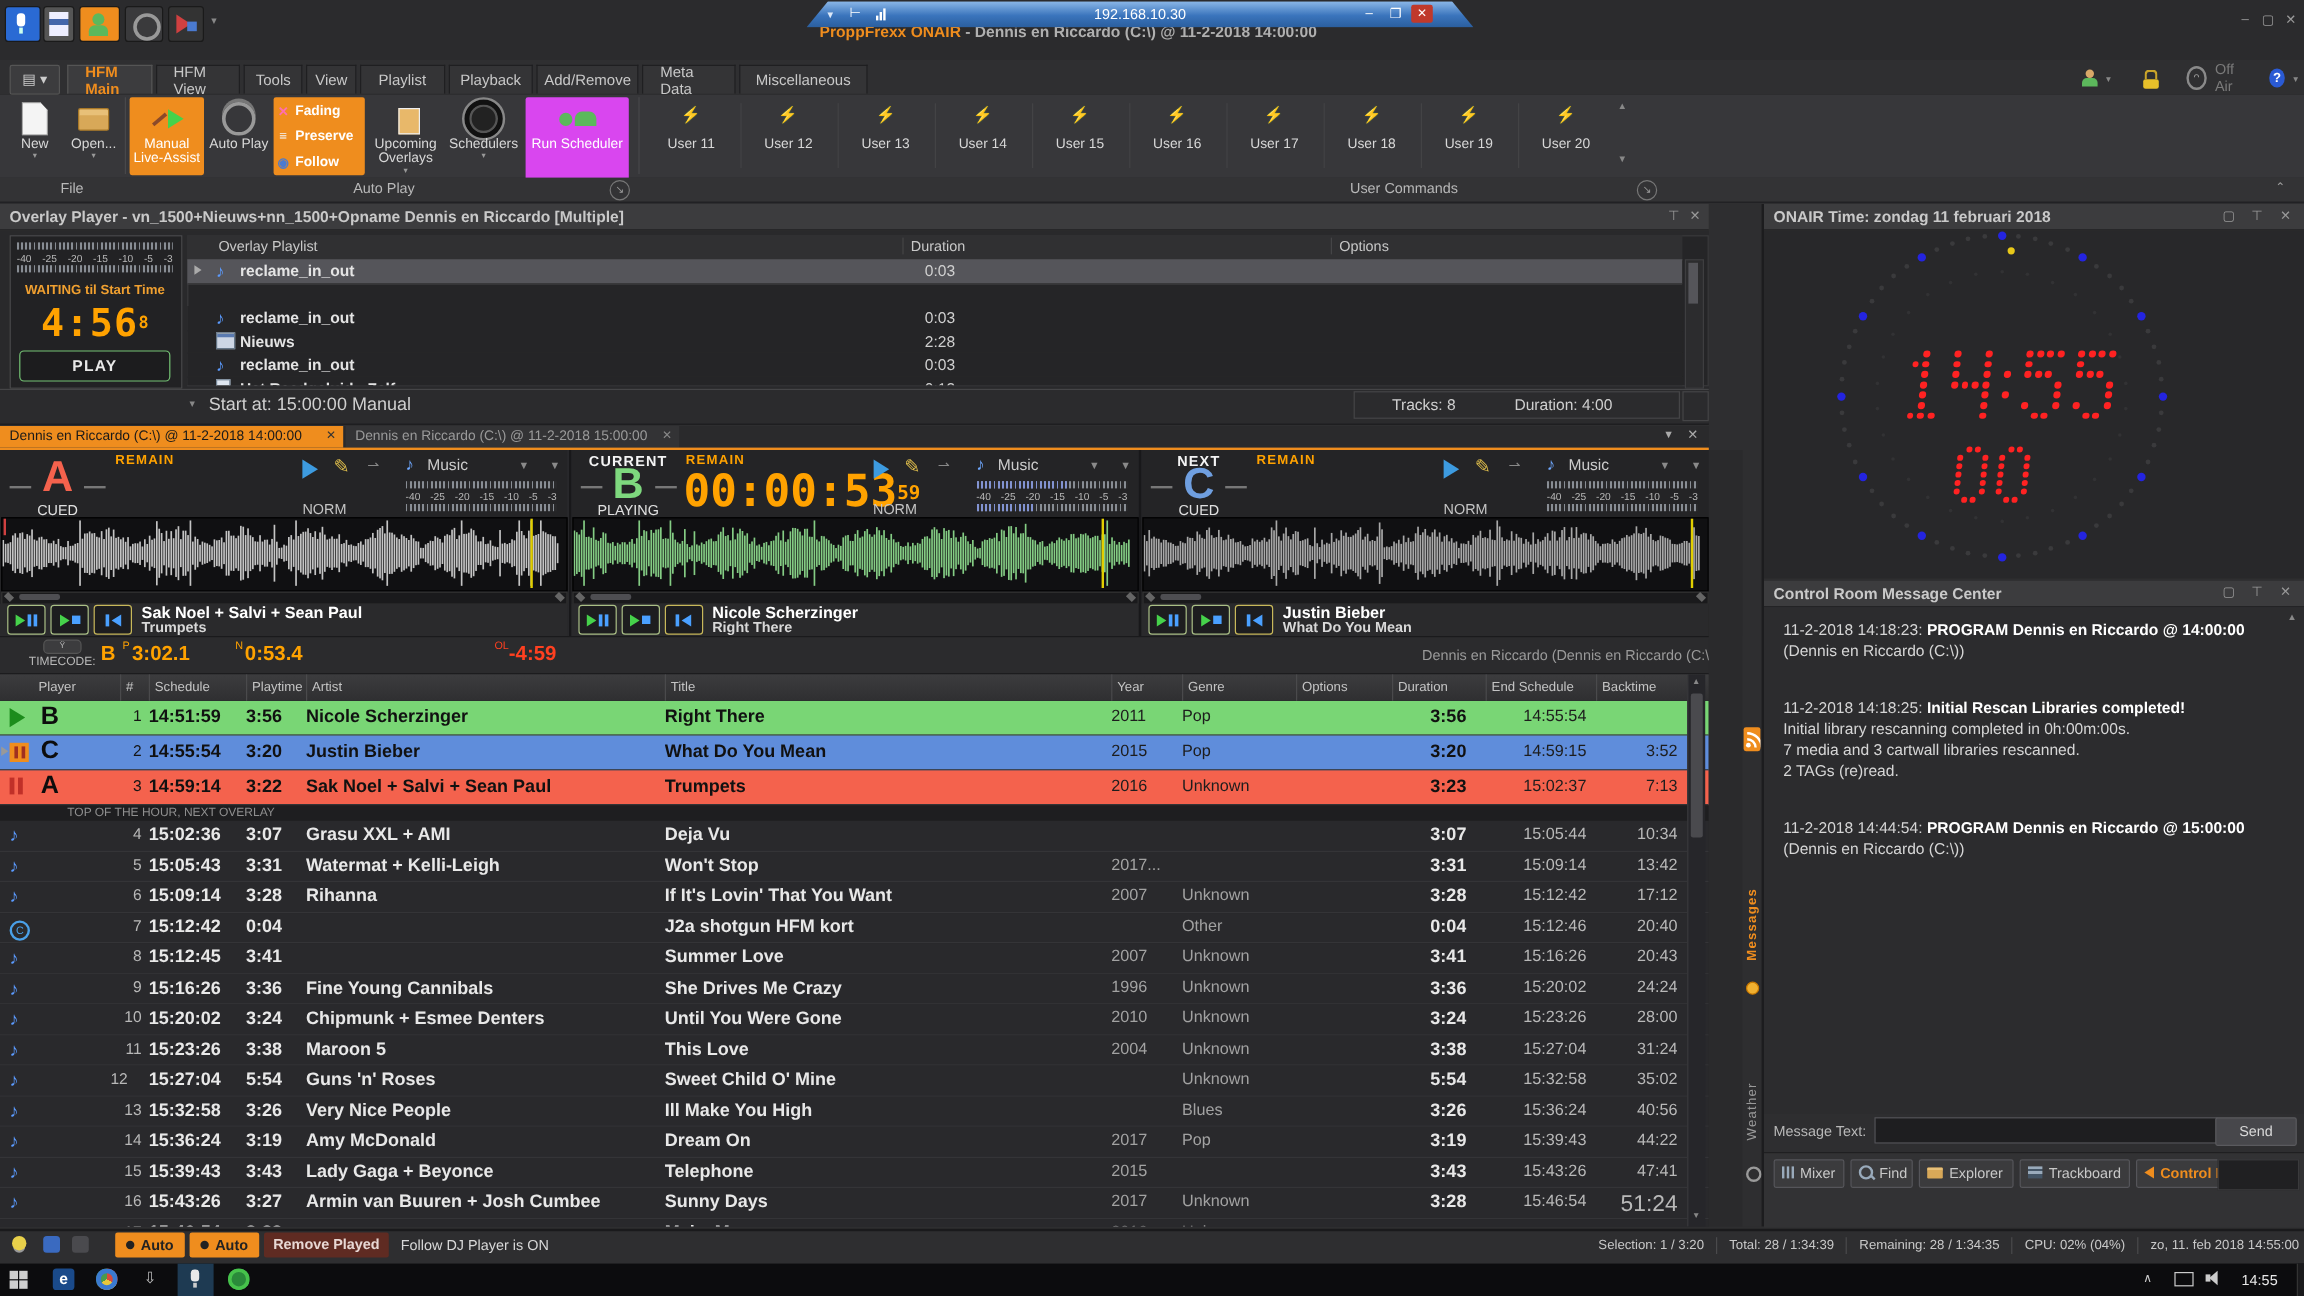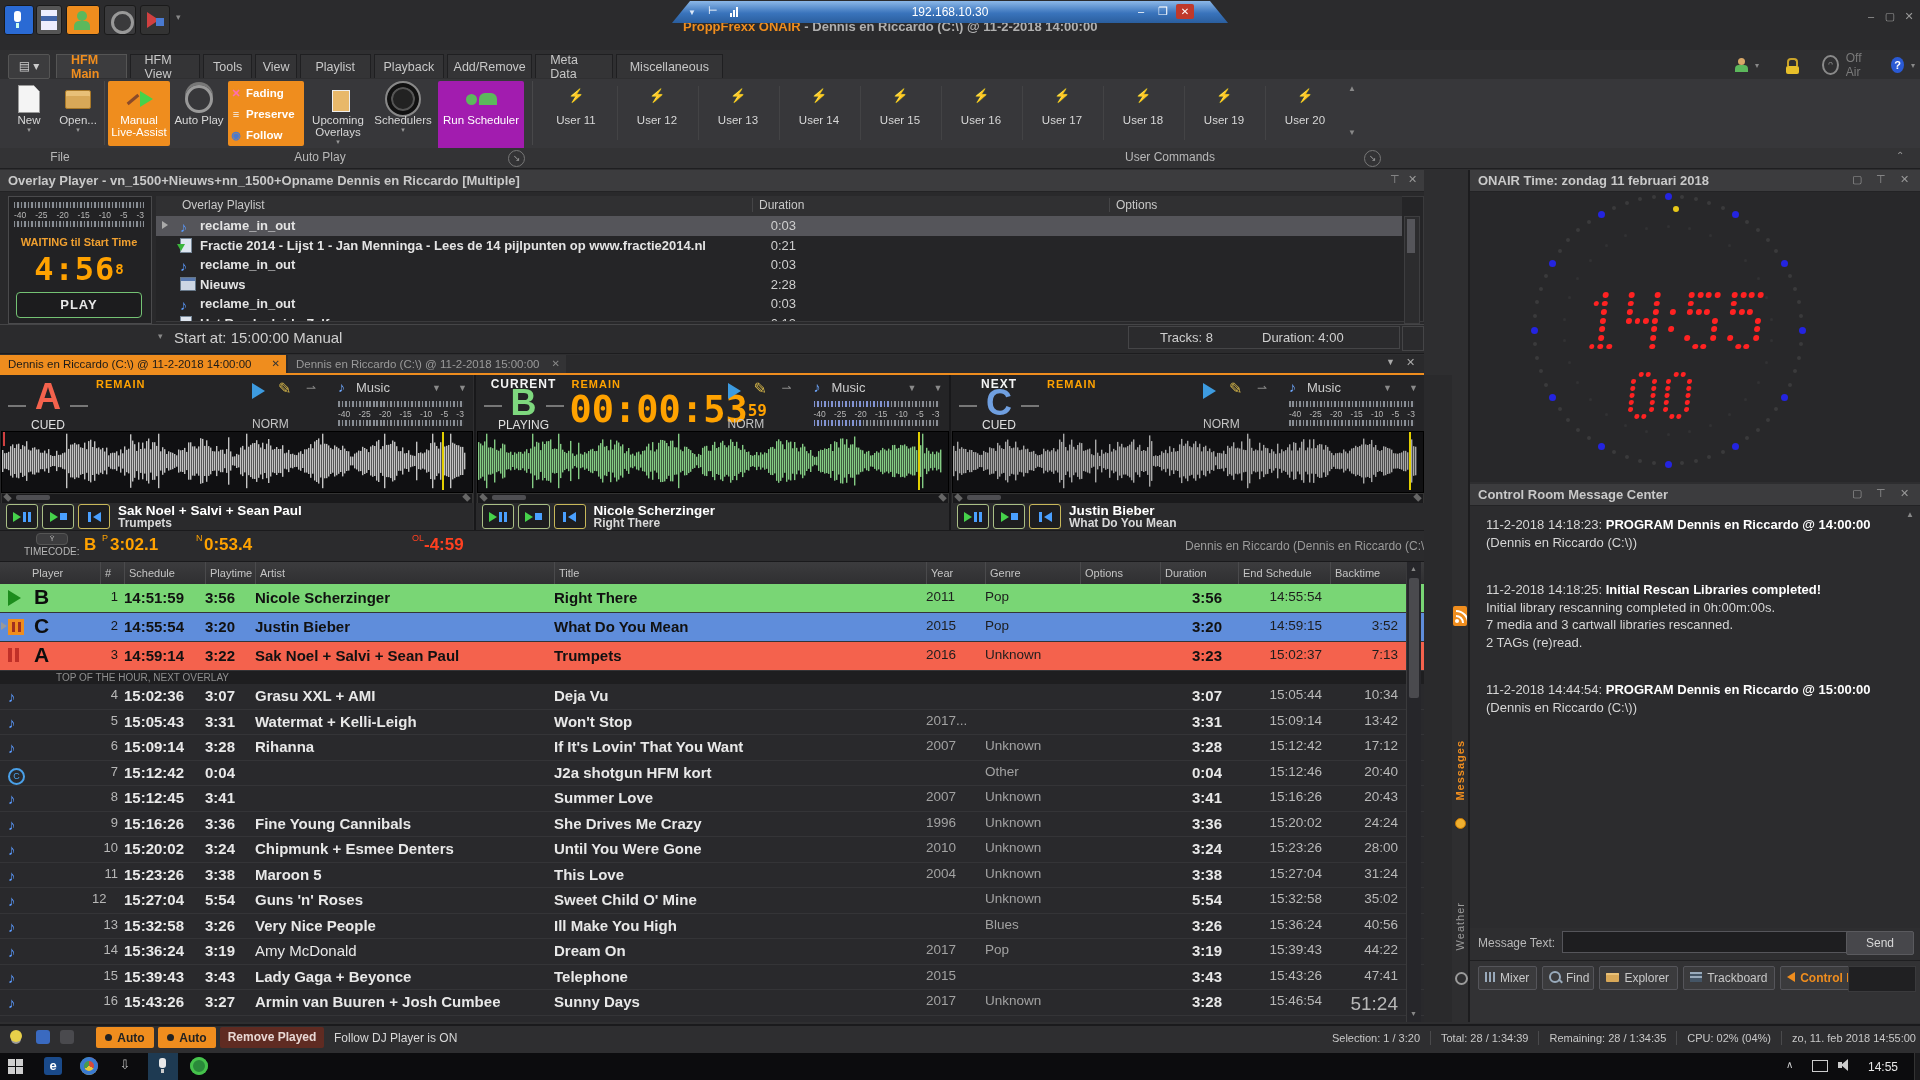--- a/index.html
+++ b/index.html
@@ -154,21 +154,21 @@
 Overlays</div>
       <div class="abs" style="position: static; color: rgb(153, 153, 153); font-size: 7px;">▾</div>
     </div>
     <div class="abs ribbon-btn" style="left: 372px; top: 81px; width: 62px; height: 65px; border-radius: 2px;">
       <div class="abs" style="position: static; margin-top: 3px; height: 30px; display: flex; align-items: center; justify-content: center;">
         <div style="width:24px;height:24px;border-radius:50%;border:4px solid #111;outline:2px solid #888;background:#222;box-shadow:inset 0 0 0 2px #555"></div>
       </div>
       <div class="abs" style="position: static; line-height: 12px; white-space: pre-line;">Schedulers</div>
       <div class="abs" style="position: static; color: rgb(153, 153, 153); font-size: 7px;">▾</div>
     </div>
-    <div class="abs ribbon-btn" style="left: 438px; top: 81px; width: 86px; height: 84px; background: #a21caf; color: rgb(255, 255, 255); border-radius: 2px;">
+    <div class="abs ribbon-btn" style="left: 438px; top: 81px; width: 86px; height: 84px; background: #d946ef; color: rgb(255, 255, 255); border-radius: 2px;">
       <div class="abs" style="position: static; margin-top: 3px; height: 30px; display: flex; align-items: center; justify-content: center;">
         <div style="width:11px;height:11px;border-radius:50%;background:#5cb85c;margin-right:2px"></div>
         <div style="width:18px;height:12px;border-radius:6px 6px 0 0;background:#5cb85c"></div>
       </div>
       <div class="abs" style="position: static; line-height: 12px; white-space: pre-line;">Run Scheduler</div>
     </div>
     <div class="abs sep-v" style="left: 532px; top: 81px; height: 64px;"></div>
     <div class="abs usercmd" style="left: 538px; top: 84px; height: 58px;">
       <div class="abs bolt" style="position: static; margin-top: 6px;">⚡</div>
       <div class="abs" style="position: static; margin-top: 12px;">User 11</div>
@@ -253,25 +253,20 @@
       <div class="abs" style="left: 26px; top: 2px; font-size: 12px; color: rgb(200, 200, 200);">Overlay Playlist</div>
       <div class="abs" style="left: 596px; top: 2px; font-size: 12px; color: rgb(200, 200, 200); border-left: 1px solid rgb(69, 69, 71); padding-left: 6px;">Duration</div>
       <div class="abs" style="left: 953px; top: 2px; font-size: 12px; color: rgb(200, 200, 200); border-left: 1px solid rgb(69, 69, 71); padding-left: 6px;">Options</div>
     </div>
     <div class="abs" style="left: 156px; top: 216px; width: 1246px; height: 105px; overflow: hidden;">
       <div class="abs" style="left: 0px; top: 0px; width: 1246px; height: 19.5px; background: rgb(85, 85, 90); border-bottom: 1px solid rgb(50, 50, 52);">
         <div class="abs" style="left: 6px; top: 5px; width: 0px; height: 0px; border-left: 6px solid rgb(170, 170, 170); border-top: 4px solid transparent; border-bottom: 4px solid transparent;"></div>
         <div class="abs" style="left: 24px; top: 2px; width: 16px; height: 16px;"><span style="color:#5b9bff;font-size:14px">♪</span></div>
         <div class="abs" style="left: 44px; top: 2px; font-size: 13px; font-weight: bold; color: rgb(228, 228, 228); white-space: nowrap;">reclame_in_out</div>
         <div class="abs" style="left: 540px; top: 2px; width: 100px; text-align: right; font-size: 13px; color: rgb(207, 207, 207);">0:03</div>
-      </div>
-      <div class="abs" style="left: 0px; top: 19.5px; width: 1246px; height: 19.5px; background: rgb(37, 37, 39); border-bottom: 1px solid rgb(50, 50, 52);">
-        <div class="abs" style="left: 24px; top: 2px; width: 16px; height: 16px;"><span style="display:inline-block;width:10px;height:13px;background:#dfe6f0;border:1px solid #789;position:relative"><i style="position:absolute;left:-4px;top:5px;width:0;height:0;border-top:7px solid #3bb53b;border-left:4px solid transparent;border-right:4px solid transparent"></i></span></div>
-        <div class="abs" style="left: 44px; top: 2px; font-size: 13px; font-weight: bold; color: rgb(228, 228, 228); white-space: nowrap;">Fractie 2014 - Lijst 1 - Jan Menninga - Lees de 14 pijlpunten op www.fractie2014.nl</div>
-        <div class="abs" style="left: 540px; top: 2px; width: 100px; text-align: right; font-size: 13px; color: rgb(207, 207, 207);">0:21</div>
       </div>
       <div class="abs" style="left: 0px; top: 39px; width: 1246px; height: 19.5px; background: rgb(37, 37, 39); border-bottom: 1px solid rgb(50, 50, 52);">
         <div class="abs" style="left: 24px; top: 2px; width: 16px; height: 16px;"><span style="color:#5b9bff;font-size:14px">♪</span></div>
         <div class="abs" style="left: 44px; top: 2px; font-size: 13px; font-weight: bold; color: rgb(228, 228, 228); white-space: nowrap;">reclame_in_out</div>
         <div class="abs" style="left: 540px; top: 2px; width: 100px; text-align: right; font-size: 13px; color: rgb(207, 207, 207);">0:03</div>
       </div>
       <div class="abs" style="left: 0px; top: 58.5px; width: 1246px; height: 19.5px; background: rgb(37, 37, 39); border-bottom: 1px solid rgb(50, 50, 52);">
         <div class="abs" style="left: 24px; top: 2px; width: 16px; height: 16px;"><span style="display:inline-block;width:14px;height:12px;background:#cdd6e4;border:1px solid #678;box-shadow:inset 0 3px #5a7ab0"></span></div>
         <div class="abs" style="left: 44px; top: 2px; font-size: 13px; font-weight: bold; color: rgb(228, 228, 228); white-space: nowrap;">Nieuws</div>
         <div class="abs" style="left: 540px; top: 2px; width: 100px; text-align: right; font-size: 13px; color: rgb(207, 207, 207);">2:28</div>
@@ -1403,21 +1398,21 @@
         <div class="abs rowcell" style="left: 1080px; top: 3px; width: 75px; text-align: left; font-size: 13.5px; color: rgb(162, 162, 162);"></div>
         <div class="abs rowcell" style="left: 1150px; top: 3px; width: 72px; text-align: right; font-size: 15px; font-weight: bold; color: rgb(232, 232, 232);">3:26</div>
         <div class="abs rowcell" style="left: 1238px; top: 3px; width: 84px; text-align: right; font-size: 13.5px; color: rgb(184, 184, 184);">15:36:24</div>
         <div class="abs rowcell" style="left: 1328px; top: 3px; width: 70px; text-align: right; font-size: 13.5px; color: rgb(184, 184, 184);">40:56</div>
       </div>
       <div class="abs" style="left: 0px; top: 355px; width: 1424px; height: 25.5px; background: rgb(41, 41, 44); border-bottom: 1px solid rgb(52, 52, 55); box-sizing: border-box;">
         <div class="abs" style="left: 8px; top: 4px;"><span style="color:#5b9bff;font-size:15px">♪</span></div>
         <div class="abs rowcell" style="left: 92px; top: 3px; width: 26px; text-align: right; font-size: 13px; color: rgb(184, 184, 184);">14</div>
         <div class="abs rowcell" style="left: 124px; top: 3px; width: 78px; text-align: left; font-size: 15px; font-weight: bold; color: rgb(232, 232, 232);">15:36:24</div>
         <div class="abs rowcell" style="left: 205px; top: 3px; width: 48px; text-align: left; font-size: 15px; font-weight: bold; color: rgb(232, 232, 232);">3:19</div>
-        <div class="abs rowcell" style="left: 255px; top: 3px; width: 296px; text-align: left; font-size: 15px; font-weight: normal; color: rgb(232, 232, 232);">Amy McDonald</div>
+        <div class="abs rowcell" style="left: 255px; top: 3px; width: 296px; text-align: left; font-size: 15px; font-weight: bold; color: rgb(232, 232, 232);">Amy McDonald</div>
         <div class="abs rowcell" style="left: 554px; top: 3px; width: 368px; text-align: left; font-size: 15px; font-weight: bold; color: rgb(232, 232, 232);">Dream On</div>
         <div class="abs rowcell" style="left: 926px; top: 3px; width: 56px; text-align: left; font-size: 13.5px; color: rgb(162, 162, 162);">2017</div>
         <div class="abs rowcell" style="left: 985px; top: 3px; width: 92px; text-align: left; font-size: 13.5px; color: rgb(162, 162, 162);">Pop</div>
         <div class="abs rowcell" style="left: 1080px; top: 3px; width: 75px; text-align: left; font-size: 13.5px; color: rgb(162, 162, 162);"></div>
         <div class="abs rowcell" style="left: 1150px; top: 3px; width: 72px; text-align: right; font-size: 15px; font-weight: bold; color: rgb(232, 232, 232);">3:19</div>
         <div class="abs rowcell" style="left: 1238px; top: 3px; width: 84px; text-align: right; font-size: 13.5px; color: rgb(184, 184, 184);">15:39:43</div>
         <div class="abs rowcell" style="left: 1328px; top: 3px; width: 70px; text-align: right; font-size: 13.5px; color: rgb(184, 184, 184);">44:22</div>
       </div>
       <div class="abs" style="left: 0px; top: 380.5px; width: 1424px; height: 25.5px; background: rgb(41, 41, 44); border-bottom: 1px solid rgb(52, 52, 55); box-sizing: border-box;">
         <div class="abs" style="left: 8px; top: 4px;"><span style="color:#5b9bff;font-size:15px">♪</span></div>

